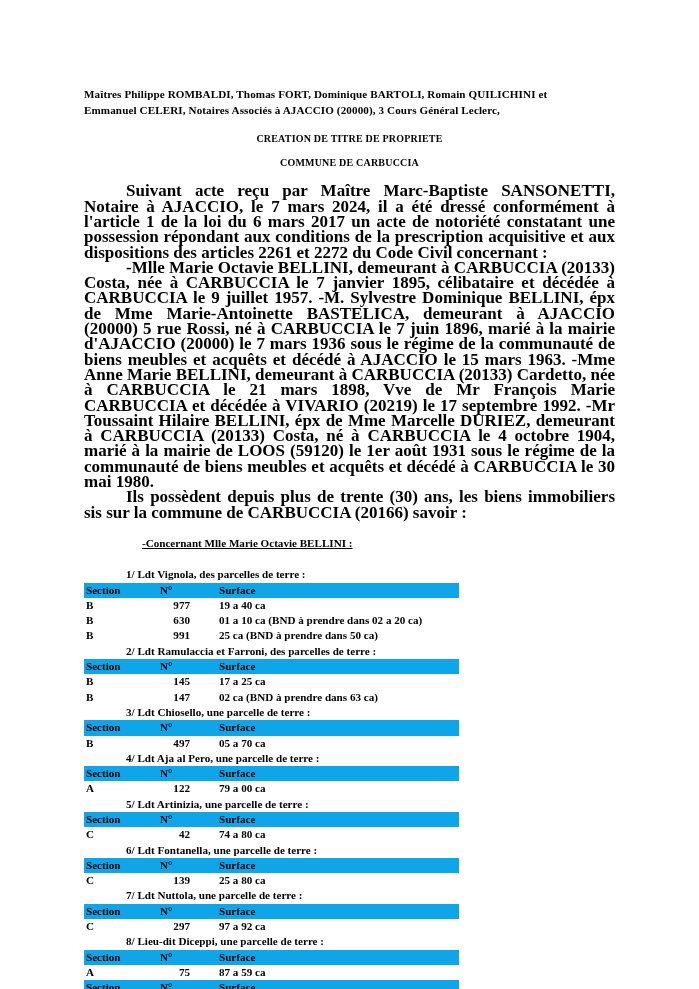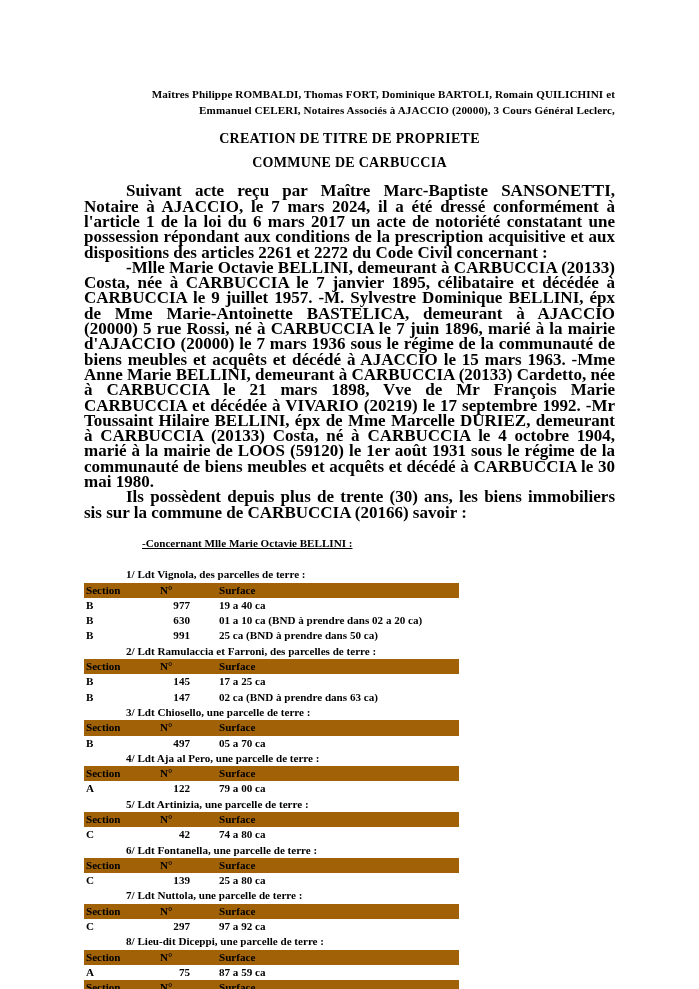--- a/index.html
+++ b/index.html
@@ -22,28 +22,28 @@
     left: 84px;
     top: 86px;
     width: 531px;
   }
 
   
   .firm-line {
     font-weight: bold;
     font-size: 11.1px;
     line-height: 16.2px;
-    text-align: right;
+    text-align: left;
     letter-spacing: 0.01em;
   }
   .spacer-sm { height: 13px; }
   .spacer-xs { height: 9px; }
   .title-center {
     font-weight: bold;
-    font-size: 14px;
+    font-size: 10px;
     line-height: 15px;
     text-align: center;
     letter-spacing: 0.02em;
   }
 
   
   .para {
     font-weight: bold;
     font-size: 17px;
     line-height: 15.3px;
@@ -84,21 +84,21 @@
   table.parcels td {
     font-weight: bold;
     font-size: 11.1px;
     line-height: 15.3px;
     padding: 0;
     text-align: left;
     vertical-align: top;
     white-space: nowrap;
   }
   table.parcels thead tr {
-    background: #a16207;
+    background: #0ea5e9;
   }
   table.parcels th.c-section,
   table.parcels td.c-section { width: 68px; padding-left: 2px; }
   table.parcels th.c-num,
   table.parcels td.c-num     { width: 30px; text-align: right; }
   table.parcels th.c-num     { text-align: left; padding-left: 6px; }
   table.parcels th.c-surface,
   table.parcels td.c-surface { padding-left: 29px; }
   table.parcels td.c-num     { padding-right: 0; }
 </style>

